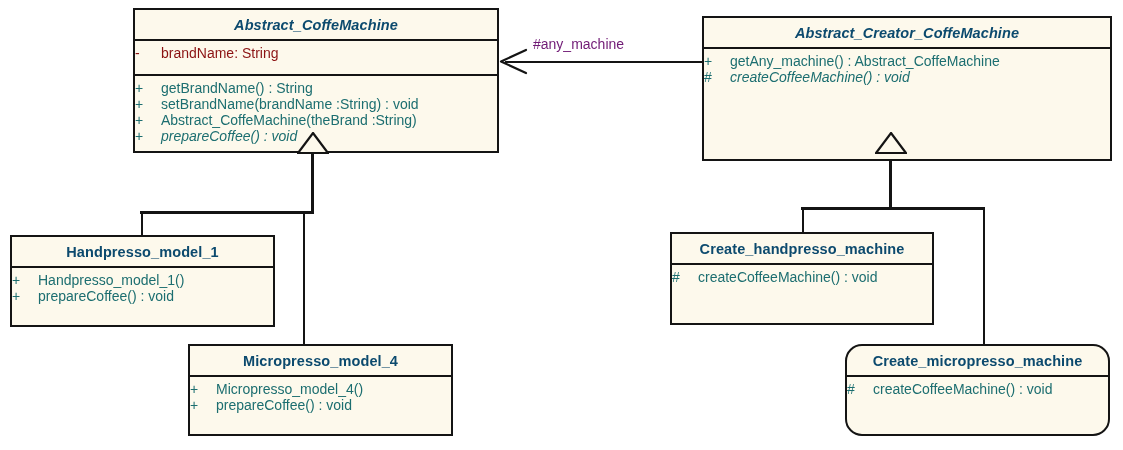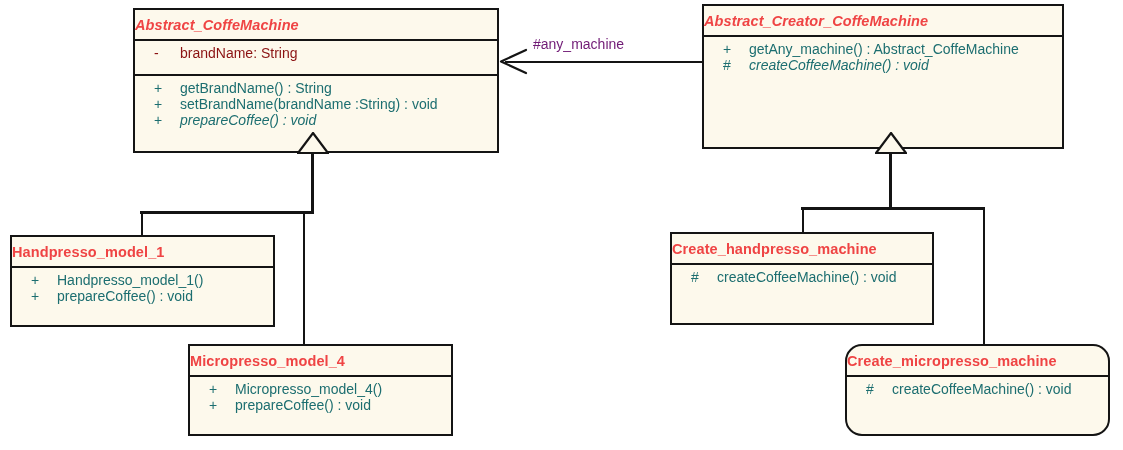--- a/index.html
+++ b/index.html
@@ -20,44 +20,44 @@
   .uml-class {
     position: absolute;
     box-sizing: border-box;
     background: #FDF9EC;
     border: 2px solid #141414;
     z-index: 3;
   }
   .uml-title {
     box-sizing: border-box;
     width: 100%;
-    text-align: left;
+    text-align: center;
     font-size: 14.5px;
     font-weight: bold;
-    color: #ef4444;
+    color: #0c4a6e;
     border-bottom: 2px solid #141414;
     white-space: nowrap;
     letter-spacing: 0.1px;
   }
   .uml-title.abstract { font-style: italic; }
 
   .uml-compartment {
     box-sizing: border-box;
     width: 100%;
     padding: 4px 0 4px 0;
     overflow: hidden;
   }
   .uml-compartment.bordered { border-bottom: 2px solid #141414; }
 
   .uml-row {
     display: block;
     white-space: nowrap;
     font-size: 14px;
     line-height: 16px;
-    padding-left: 19px;
+    padding-left: 0;
   }
   .vis {
     display: inline-block;
     width: 26px;
     text-align: left;
     font-size: 14px;
   }
   .uml-row.attr, .uml-row.attr .vis { color: #8B1212; }
   .uml-row.oper, .uml-row.oper .vis { color: #1C6E70; }
   .uml-row.italic .sig { font-style: italic; }
@@ -156,27 +156,30 @@
         <span class="vis">-</span><span class="sig">brandName:  String</span>
       </div>
     </div>
     <div class="uml-compartment" style="height:75px;">
       <div class="uml-row oper">
         <span class="vis">+</span><span class="sig">getBrandName() : String</span>
       </div>
       <div class="uml-row oper">
         <span class="vis">+</span><span class="sig">setBrandName(brandName :String) : void</span>
       </div>
+      <div class="uml-row oper">
+        <span class="vis">+</span><span class="sig">Abstract_CoffeMachine(theBrand :String)</span>
+      </div>
       <div class="uml-row oper italic">
         <span class="vis">+</span><span class="sig">prepareCoffee() : void</span>
       </div>
     </div>
   </div>
 
-  <div class="uml-class" style="left:702px; top:4px; width:362px; height:145px;">
+  <div class="uml-class" style="left:702px; top:16px; width:410px; height:145px;">
     <div class="uml-title abstract" style="height:31px; line-height:30px;">Abstract_Creator_CoffeMachine</div>
     <div class="uml-compartment" style="height:63px;">
       <div class="uml-row oper">
         <span class="vis">+</span><span class="sig">getAny_machine() : Abstract_CoffeMachine</span>
       </div>
       <div class="uml-row oper italic">
         <span class="vis">#</span><span class="sig">createCoffeeMachine() : void</span>
       </div>
     </div>
   </div>

